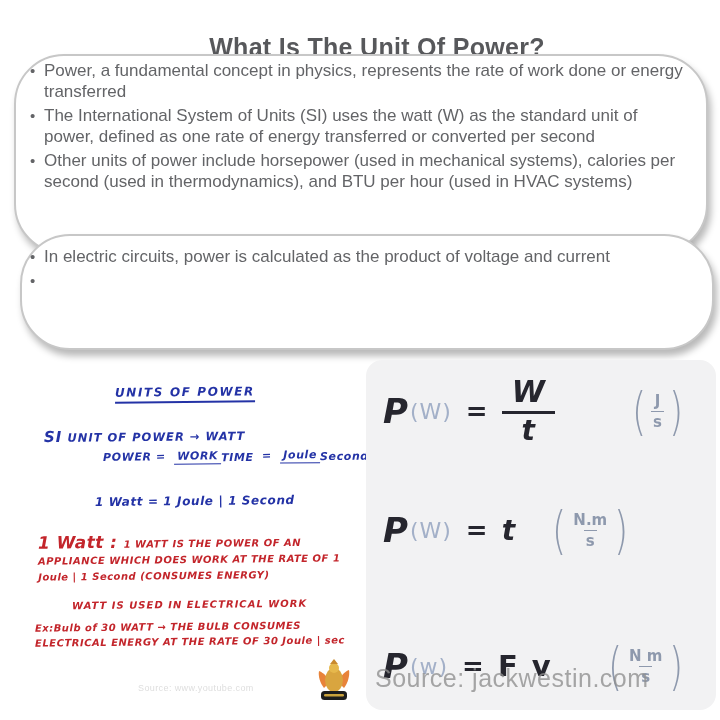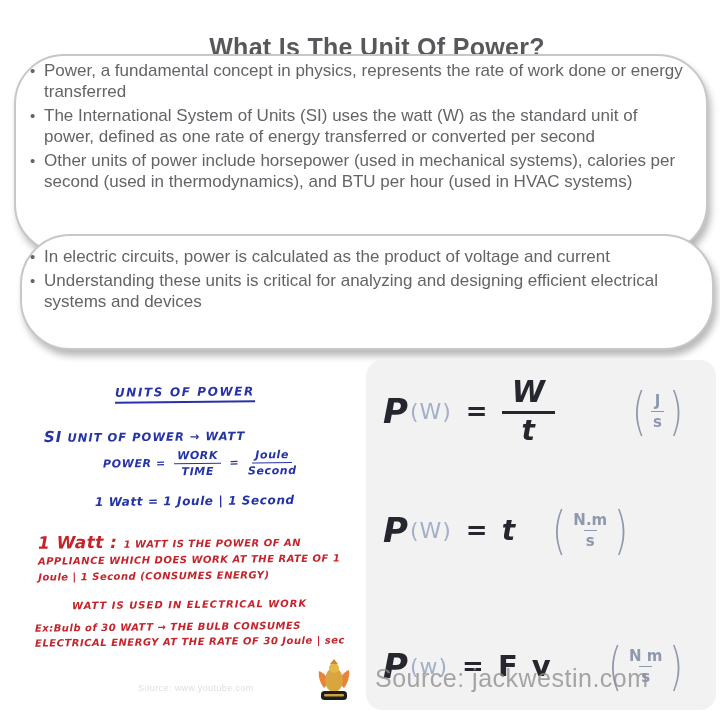--- a/index.html
+++ b/index.html
@@ -33,21 +33,21 @@
   .wb-red{color:#c3252b;}
   .wb-heading{left:115px;top:385px;font-size:12px;font-weight:700;letter-spacing:1.6px;border-bottom:2px solid #2433a6;padding-bottom:2px;}
   .wb-si{left:44px;top:427px;font-size:11.5px;font-weight:700;letter-spacing:1px;}
   .wb-si .si-big{font-size:15px;}
   .wb-eq1{left:103px;top:449px;font-size:11px;font-weight:700;letter-spacing:.6px;}
   .wb-eq2{left:95px;top:494px;font-size:12px;font-weight:700;letter-spacing:.6px;}
   .wb-def{left:38px;top:533px;font-size:10px;font-weight:700;letter-spacing:.5px;line-height:16px;white-space:normal;width:312px;}
   .wb-def .def-label{font-size:17px;margin-right:6px;}
   .wb-elec{left:72px;top:599px;font-size:10px;font-weight:700;letter-spacing:1px;}
   .wb-ex{left:35px;top:619px;font-size:10px;font-weight:700;letter-spacing:.5px;line-height:15px;white-space:normal;width:320px;}
-  .frac{display:inline-flex;flex-direction:column;align-items:center;vertical-align:middle;margin:0 4px;}
+  .frac{display:inline-flex;flex-direction:row;align-items:center;vertical-align:middle;margin:0 4px;}
   .frac .num{border-bottom:1.5px solid currentColor;padding:0 3px 1px;}
   .frac .den{padding-top:1px;}
   
   .formula-panel{
     position:absolute;left:366px;top:360px;width:350px;height:350px;
     background:#f2f2f3;border-radius:16px;
   }
   .formula-row{position:absolute;display:flex;align-items:center;font-family:"DejaVu Sans",sans-serif;color:#26262e;}
   .f1{left:383px;top:376px;}
   .f2{left:383px;top:504px;}
@@ -100,21 +100,20 @@
     </li>
   </ul>
 
   <ul class="bullet-list bullet-list-bottom">
     <li class="bullet-item">
       <span class="bullet-marker">•</span>
       <span>In electric circuits, power is calculated as the product of voltage and current</span>
     </li>
     <li class="bullet-item">
       <span class="bullet-marker">•</span>
-      <span>Understanding these units is critical for analyzing and designing efficient electrical systems and devices</span>
     </li>
   </ul>
 
   <div>
     <div class="wb wb-blue wb-heading">UNITS OF POWER</div>
 
     <div class="wb wb-blue wb-si"><span class="si-big">SI</span><span> UNIT OF POWER → WATT</span></div>
 
     <div class="wb wb-blue wb-eq1">
       <span>POWER</span>

